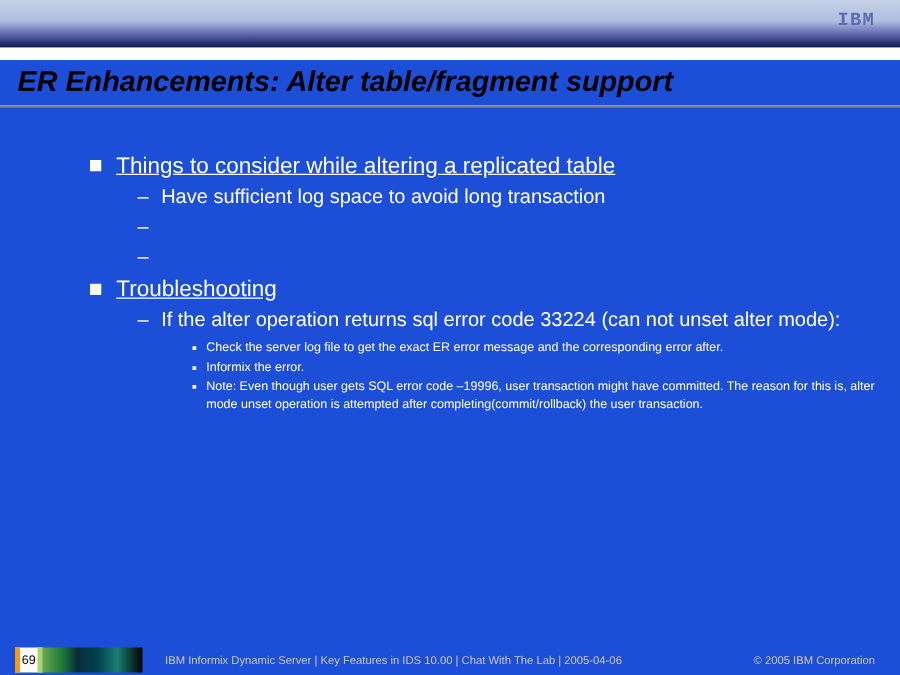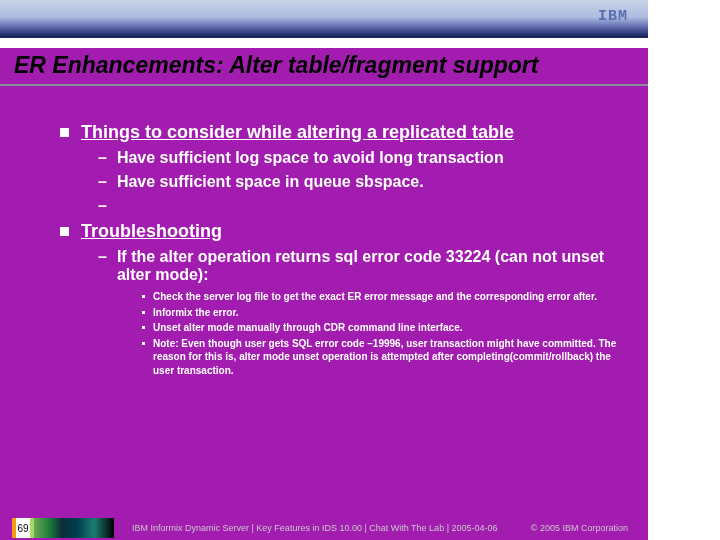--- a/index.html
+++ b/index.html
@@ -1,19 +1,19 @@
 <!DOCTYPE html>
 <html><head>
 <meta charset="utf-8">
 <style>
   * { margin: 0; padding: 0; box-sizing: border-box; }
   html, body { width: 720px; height: 540px; font-family: Arial, Helvetica, sans-serif; }
   .slide {
-    width: 648px; height: 540px;
-    background: #a21caf;
+    width: 720px; height: 540px;
+    background: #1d4ed8;
     color: #fff;
     position: relative;
     overflow: hidden;
   }
   .header-band {
     width: 100%; height: 48px;
     background: linear-gradient(to bottom,
       #c7d2e6 0%, #aebde0 35%, #6570b4 55%, #121b58 78%, #ffffff 80%, #ffffff 100%);
     position: relative;
   }
@@ -26,22 +26,21 @@
     position: absolute; top: 84px; left: 0; width: 100%; height: 2px;
     background: #888d9a;
   }
   .title {
     position: absolute; top: 52px; left: 14px;
     font-size: 23px; font-weight: bold; font-style: italic;
     color: #000;
   }
   .content {
     position: absolute; top: 100px; left: 0; right: 0; bottom: 34px;
-    padding: 14px 20px 0 20px;
-    font-weight: bold;
+    padding: 14px 20px 0 32px;
   }
   .section-head {
     display: flex; align-items: flex-start;
     margin: 8px 0 6px 40px;
   }
   .sq { width: 9px; height: 9px; background: #fff; margin-right: 12px; margin-top: 6px; flex-shrink:0; }
   .section-head .txt { font-size: 18px; text-decoration: underline; }
   .dash-item {
     display: flex; align-items: flex-start;
     margin: 6px 0 6px 78px;
@@ -98,21 +97,20 @@
     <div class="section-head">
       <div class="sq"></div>
       <div class="txt">Things to consider while altering a replicated table</div>
     </div>
     <div class="dash-item">
       <div class="dash">–</div>
       <div>Have sufficient log space to avoid long transaction</div>
     </div>
     <div class="dash-item">
       <div class="dash">–</div>
-      <div>Have sufficient space in queue sbspace.</div>
     </div>
     <div class="dash-item">
       <div class="dash">–</div>
     </div>
 
     <div class="section-head" style="margin-top:4px;">
       <div class="sq"></div>
       <div class="txt">Troubleshooting</div>
     </div>
     <div class="dash-item small">
@@ -124,24 +122,20 @@
       <div class="sub-item">
         <div class="dot"></div>
         <div>Check the server log file to get the exact ER error message and the corresponding error after.</div>
       </div>
       <div class="sub-item">
         <div class="dot"></div>
         <div>Informix the error.</div>
       </div>
       <div class="sub-item">
         <div class="dot"></div>
-        <div>Unset alter mode manually through CDR command line interface.</div>
-      </div>
-      <div class="sub-item">
-        <div class="dot"></div>
         <div>Note: Even though user gets SQL error code –19996, user transaction might have committed. The reason for this is, alter mode unset operation is attempted after completing(commit/rollback) the user transaction.</div>
       </div>
     </div>
 
   </div>
 
   <div class="footer">
     <div class="page-chip">69</div>
     <div class="footer-grad"></div>
     <div class="footer-text">IBM Informix Dynamic Server | Key Features in IDS 10.00 | Chat With The Lab | 2005-04-06</div>

